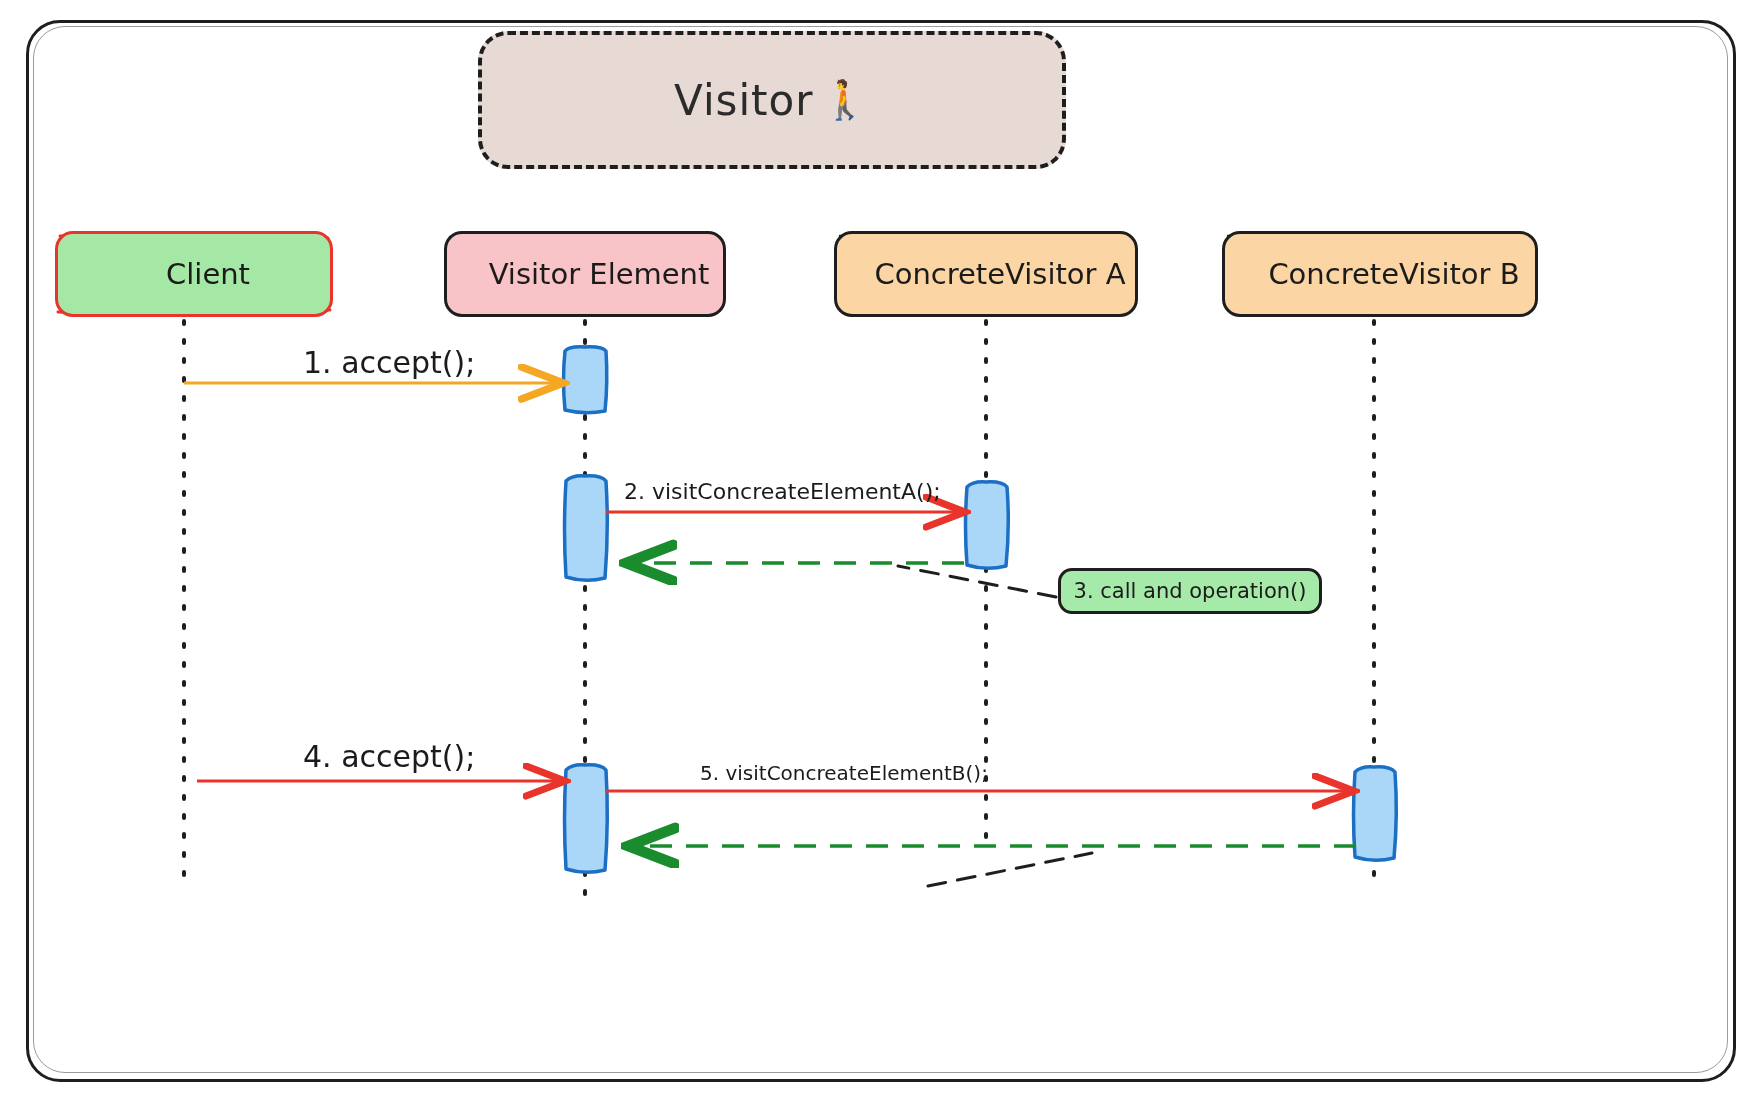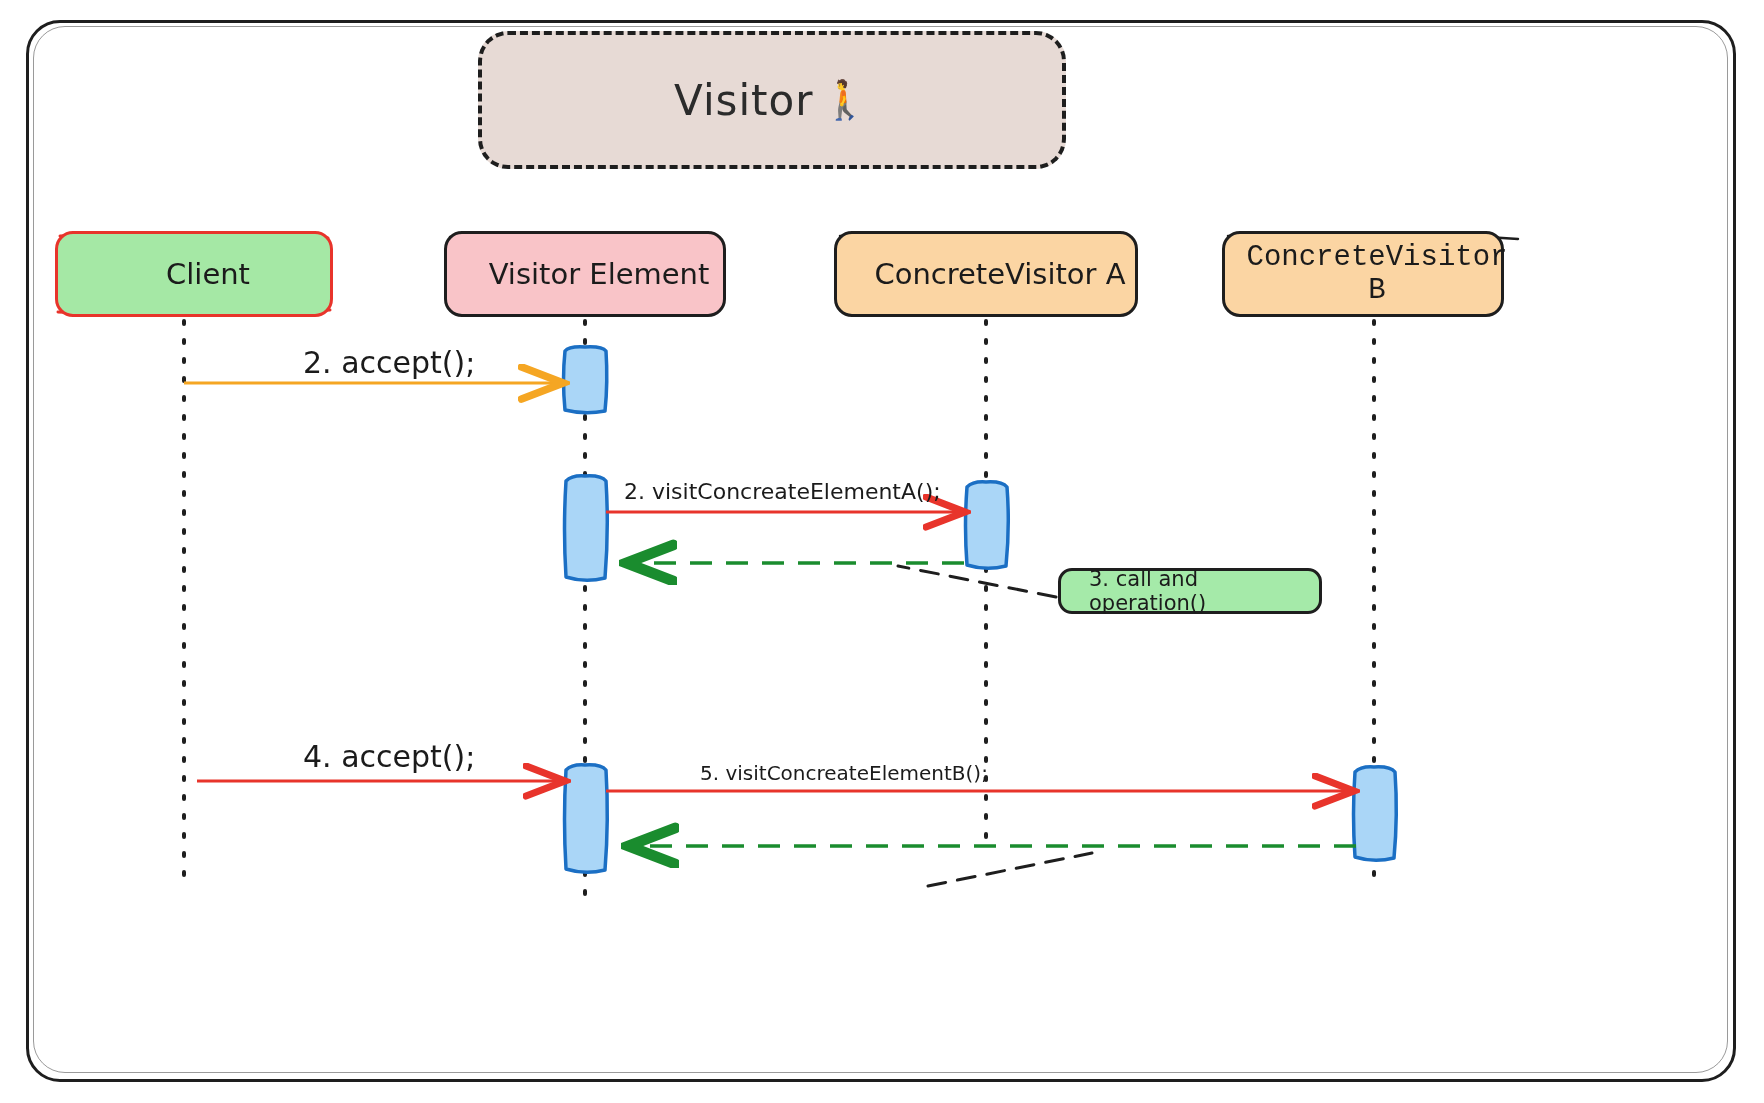--- a/index.html
+++ b/index.html
@@ -82,35 +82,34 @@
   }
   .p-element {
     left: 444px; width: 282px;
     background: #f9c4c8;
   }
   .p-visitor-a {
     left: 834px; width: 304px;
     background: #fbd5a3;
   }
   .p-visitor-b {
-    left: 1222px; width: 282px;
+    left: 1222px; width: 316px;
     background: #fbd5a3;
-    font-family: Liberation Mono, monospace;
   }
   .note {
     position: absolute;
     box-sizing: border-box;
     background: #a5eaa9;
     border: 3px solid #1e1e1e;
     border-radius: 14px;
     display: flex;
     align-items: center;
+    justify-content: center;
     font-size: 21px;
     color: #1b1b1b;
-    padding-left: 28px;
   }
   .note-3 { left: 1058px; top: 568px; width: 264px; height: 46px; }
   .note-6 { left: 672px; top: 884px; width: 258px; height: 46px; }
   .msg-label {
     position: absolute;
     color: #1b1b1b;
     white-space: nowrap;
   }
   .lbl-1 { left: 303px; top: 345px; font-size: 30px; }
   .lbl-2 { left: 624px; top: 479px; font-size: 22px; }
@@ -210,21 +209,21 @@
   <div class="nodebox participant p-element">
     <span>Visitor Element</span>
   </div>
   <div class="nodebox participant p-visitor-a">
     <span>ConcreteVisitor A</span>
   </div>
   <div class="nodebox participant p-visitor-b">
     <span>ConcreteVisitor B</span>
   </div>
 
-  <div class="msg-label lbl-1">2. accept();</div>
+  <div class="msg-label lbl-1">1. accept();</div>
   <div class="msg-label lbl-2">2. visitConcreateElementA();</div>
   <div class="msg-label lbl-4">4. accept();</div>
   <div class="msg-label lbl-5">5. visitConcreateElementB();</div>
 
   <div class="note note-3">
     <span>3. call and operation()</span>
   </div>
 
 </div>
 

